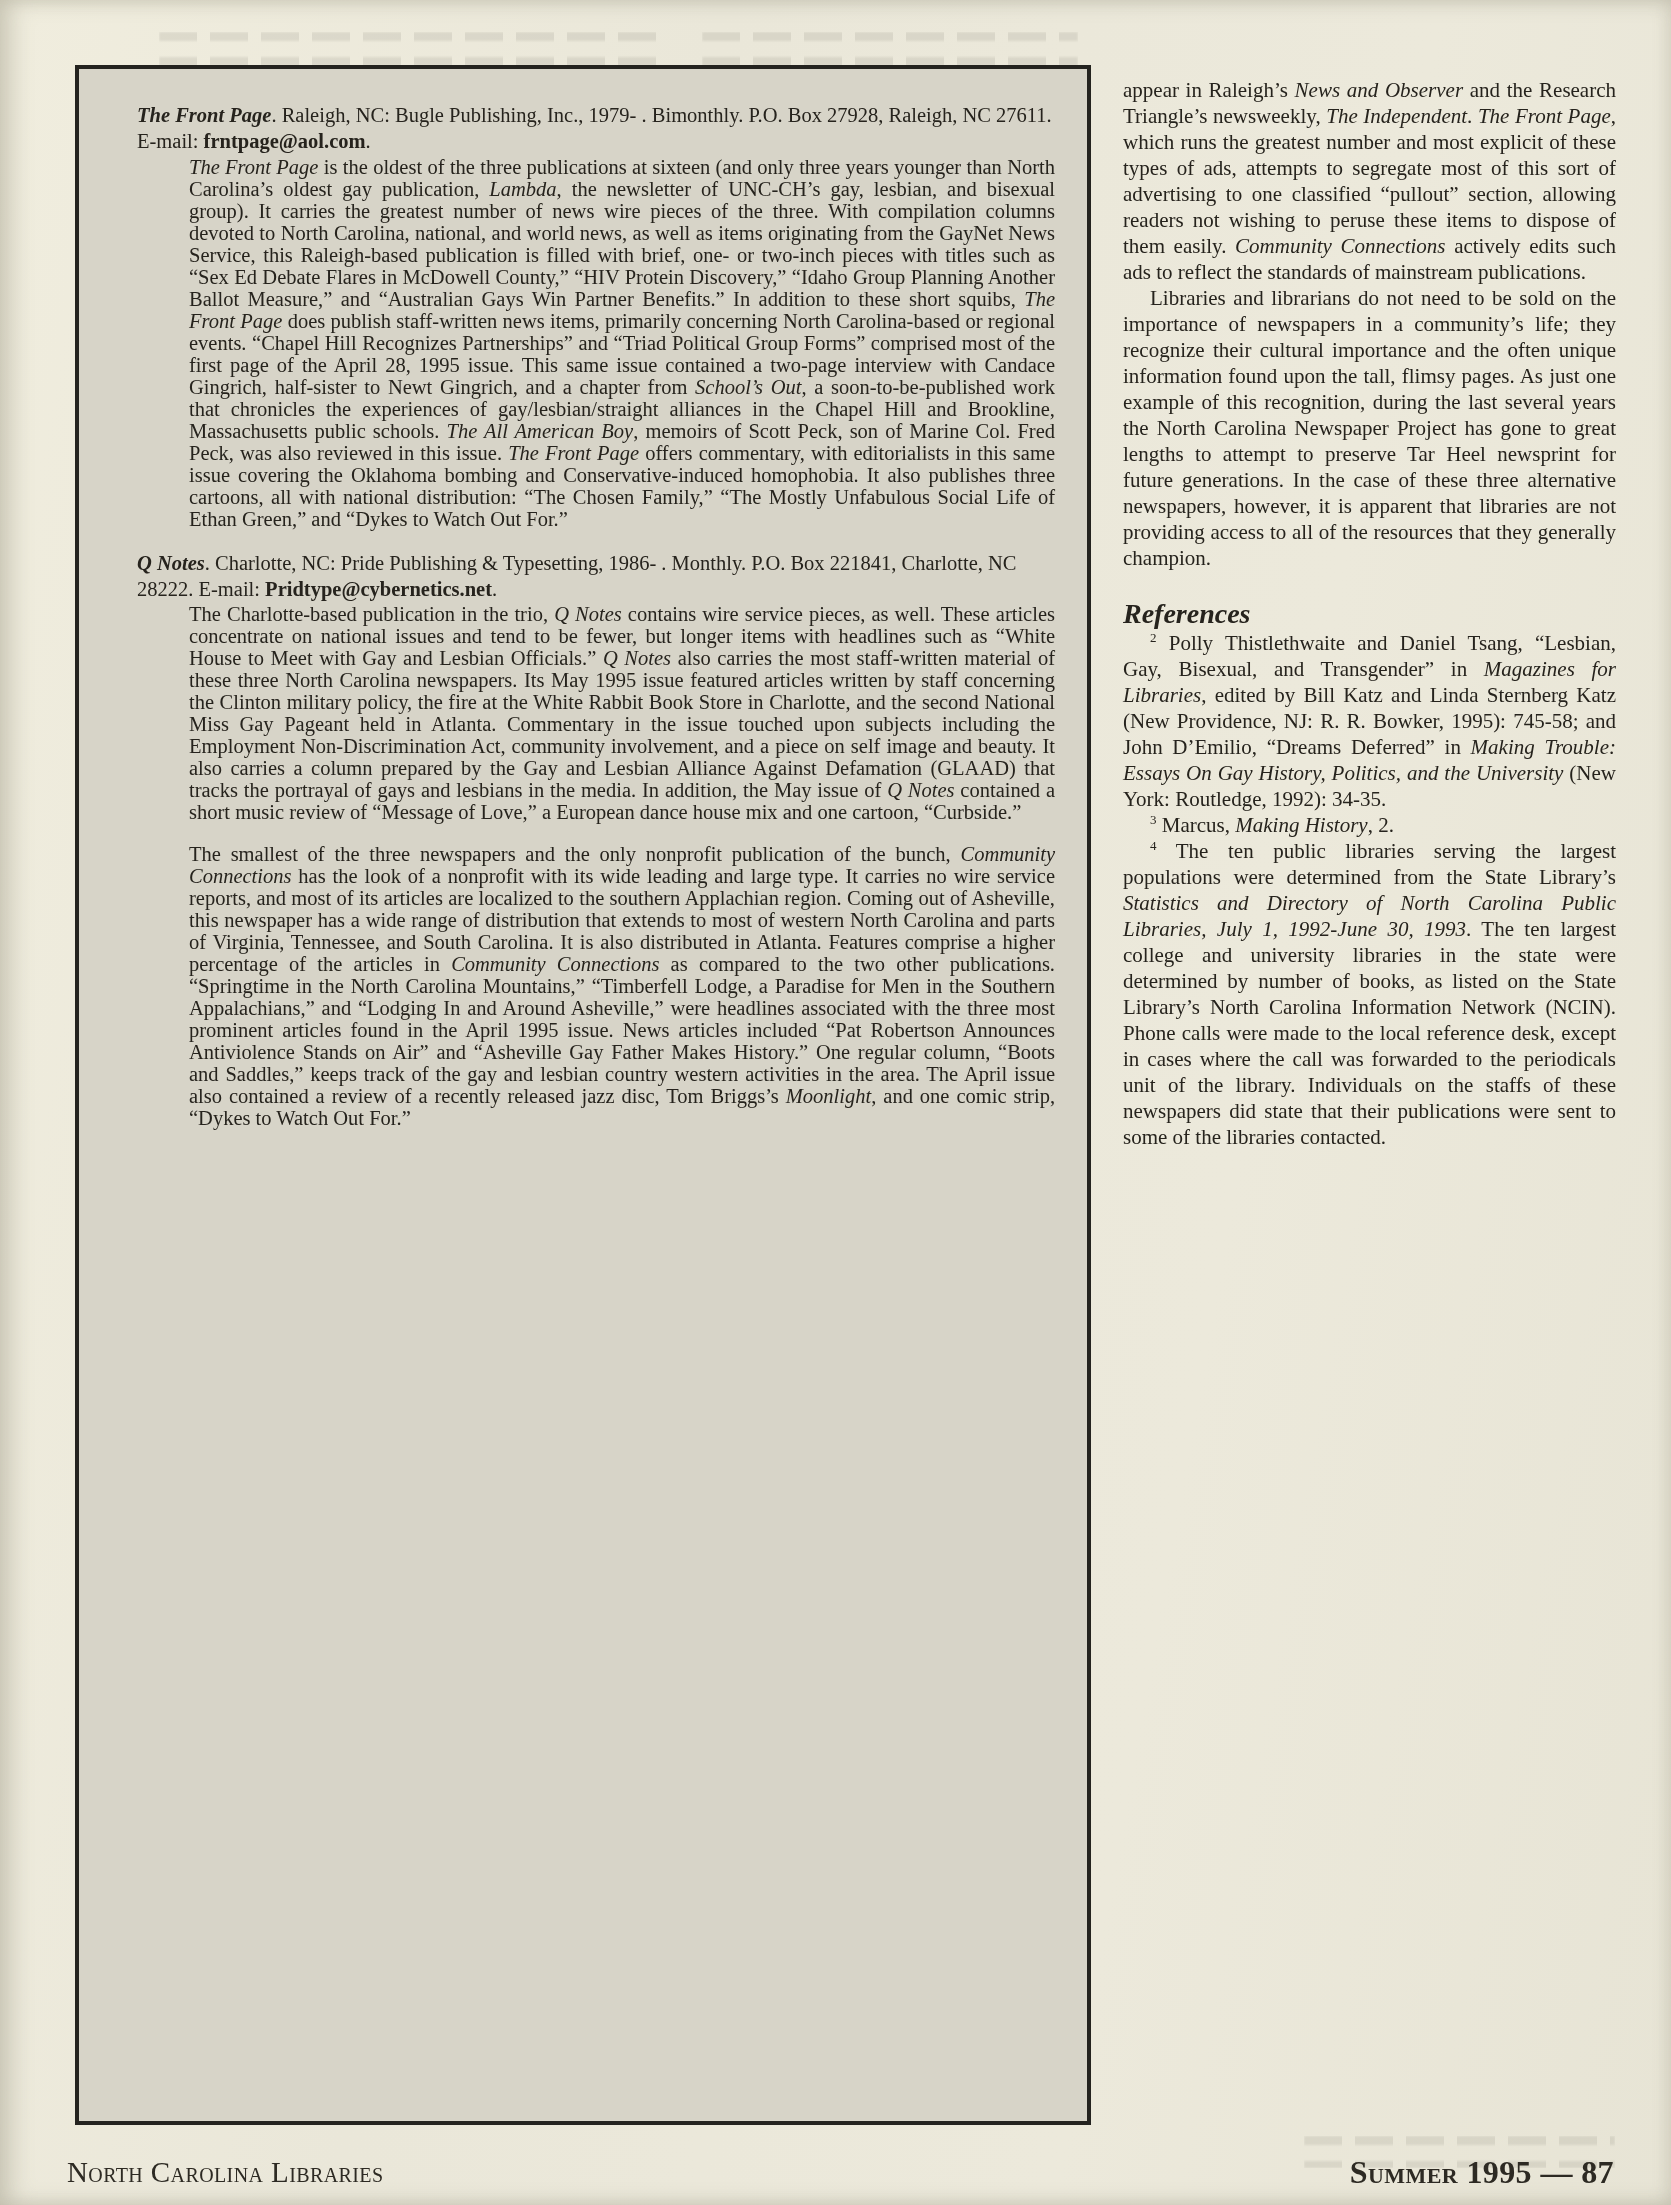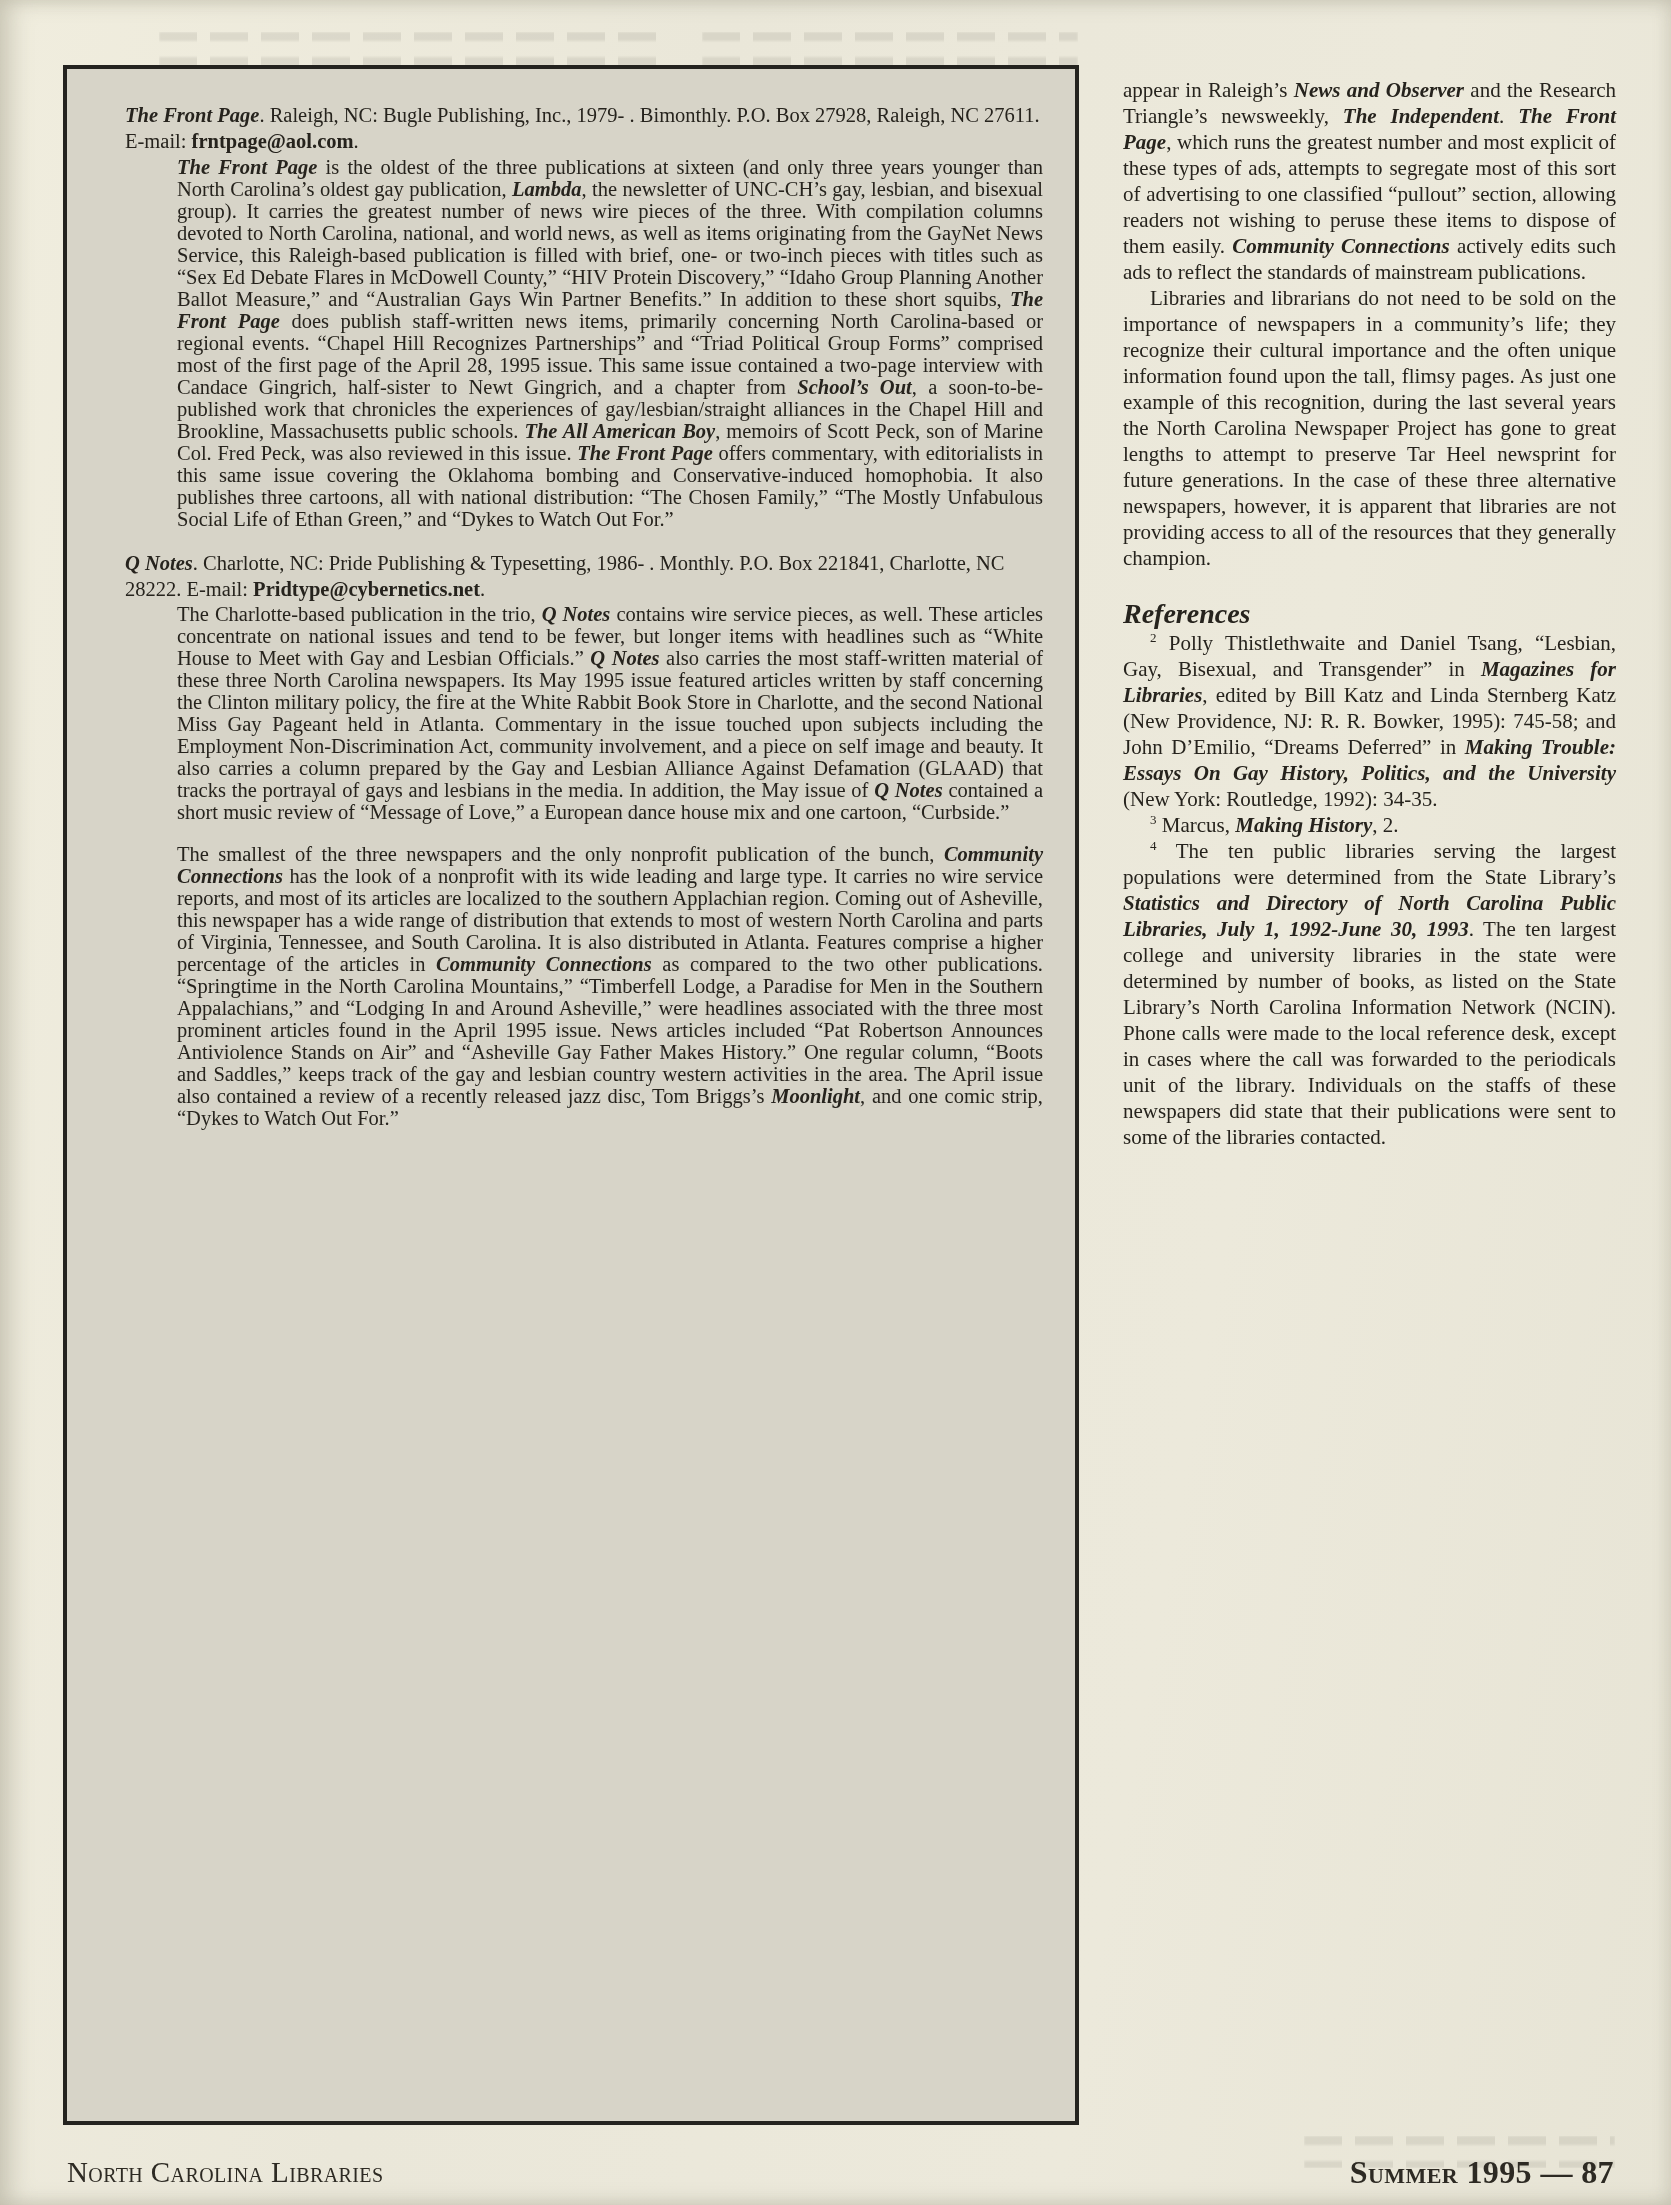--- a/index.html
+++ b/index.html
@@ -23,21 +23,21 @@
     background-image:repeating-linear-gradient(to bottom, #6a675c 0 9.2px, transparent 9.2px 25px);
     -webkit-mask-image:repeating-linear-gradient(to right, #000 0 38px, transparent 38px 51px);
             mask-image:repeating-linear-gradient(to right, #000 0 38px, transparent 38px 51px);
   }
   .bleed-a { top:32px; left:159px; width:501px; height:58px; }
   .bleed-b { top:32px; left:702px; width:376px; height:53px; }
   .bleed-c { top:2136px; left:1304px; width:311px; height:32px; }
 
   
   .review-box {
-    position:absolute; left:63px; top:65px; width:1016px; height:2060px;
+    position:absolute; left:75px; top:65px; width:1016px; height:2060px;
     background:#d7d4c8;
     border:4.2px solid #24231f;
     padding:33px 32px 0 58px;
   }
   .entry + .entry { margin-top:20px; }
   .entry-heading {
     font-size:20.5px; line-height:26px; font-weight:normal;
     text-align:left;
   }
   .entry-body {
@@ -55,21 +55,21 @@
     -webkit-hyphens:auto; hyphens:auto;
   }
   .col-p.indent { text-indent:27px; }
   .refs-heading {
     margin-top:30px; margin-bottom:3.3px;
     font-size:28px; font-weight:bold; font-style:italic;
     text-align:left;
   }
   .ref { text-indent:27px; }
 
-  .it { font-style:italic;font-weight:bold; }
+  .it { font-style:italic; }
   .bd { font-weight:bold; }
   sup { font-size:.62em; line-height:0; vertical-align:super; }
 
   
   .footer-left {
     position:absolute; left:67px; top:2156px;
     font-variant:small-caps; font-size:29px; letter-spacing:0.4px;
     color:#2d2a23; font-weight:normal;
   }
   .footer-right {

